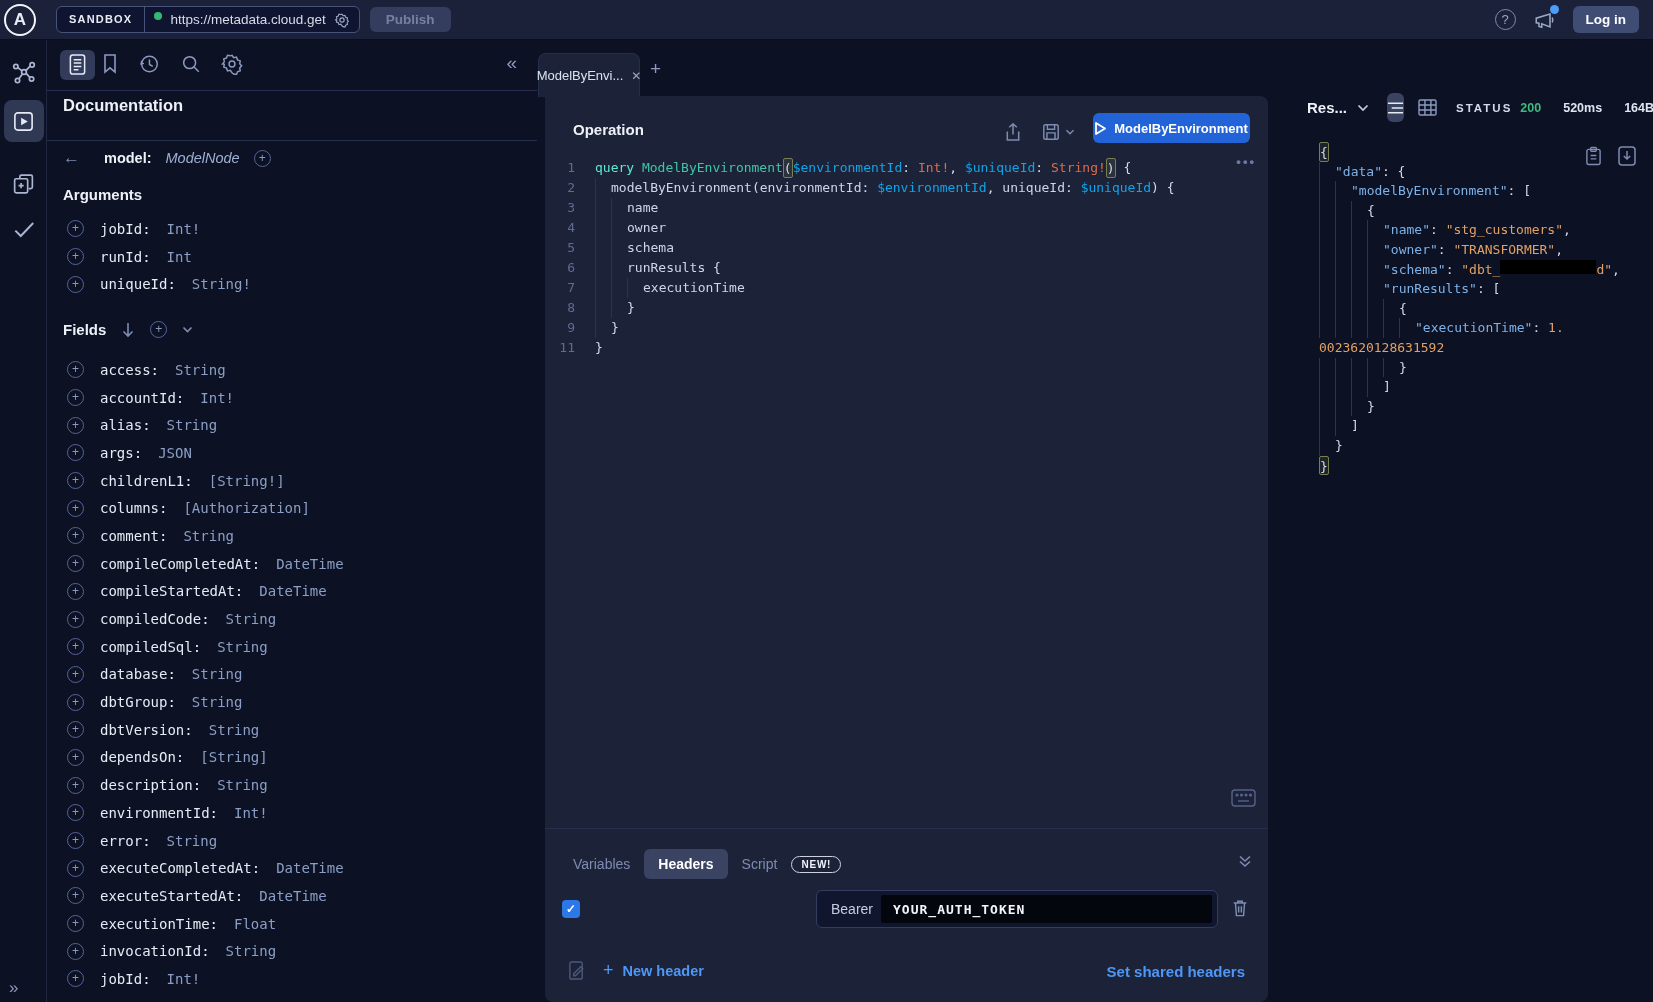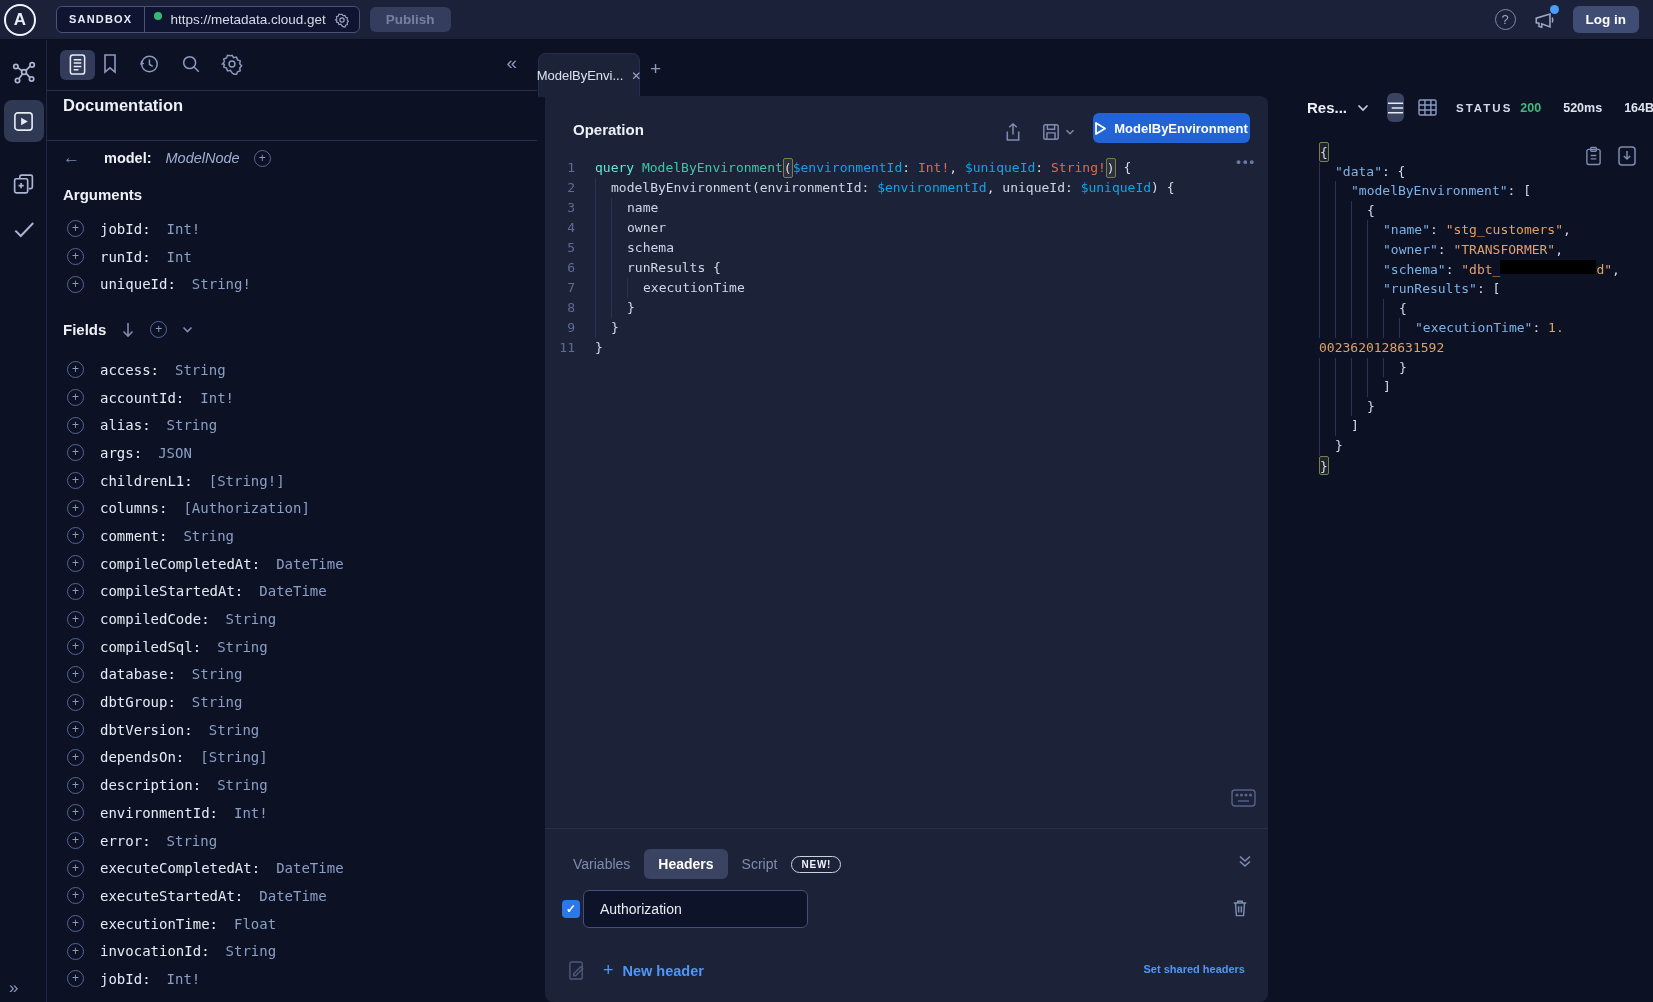--- a/index.html
+++ b/index.html
@@ -104,21 +104,21 @@
                border:1px solid #333d61; border-radius:6px; display:flex; align-items:center; }
   #hdr-prefix { color:#c3cde0; font-size:14px; margin-left:14px; }
   #hdr-token { background:#04060d; border-radius:2px; margin-left:8px; margin-right:5px; flex:1; height:28px;
                display:flex; align-items:center; padding:0 12px; color:#f2f5fa; font-size:13px; font-weight:bold;
                letter-spacing:1px; font-family:"DejaVu Sans Mono",monospace; }
   #hdr-trash { position:absolute; left:686px; top:802px; }
   #nh-edit { position:absolute; left:23px; top:864px; }
   #nh-btn { position:absolute; left:58px; top:864px; display:flex; align-items:center; gap:9px;
             color:#4f97f6; font-size:14.5px; font-weight:bold; }
   #nh-btn .plus { font-size:18px; font-weight:normal; }
-  #shared-btn { position:absolute; right:23px; top:867px; color:#4f97f6; font-size:11px; font-weight:bold; }
+  #shared-btn { position:absolute; right:23px; top:867px; color:#4f97f6; font-size:15px; font-weight:bold; }
 
   
   #resp { position:absolute; left:1280px; top:24px; width:373px; height:684px; }
   #resp-head { position:absolute; left:0; top:67px; width:373px; height:33px; display:flex; align-items:center; padding-left:27px; }
   #resp-title { font-size:15px; font-weight:bold; color:#eef1f8; }
   #resp-head .chev { margin-left:10px; }
   #fmt-pill { margin-left:18px; width:31px; height:29px; background:#3a4462; border-radius:6px;
               display:flex; align-items:center; justify-content:center; }
   #tbl-icon { margin-left:14px; }
   #status-lbl { margin-left:19px; font-size:11.5px; letter-spacing:2px; color:#d4dbe8; font-weight:bold; }
@@ -522,21 +522,24 @@
       <span class="btab">Script</span>
       <span id="new-badge">NEW!</span>
     </div>
     <span id="bchevrons">
       <svg width="14" height="14" viewBox="0 0 14 14" fill="none" stroke="#7d8cb0" stroke-width="1.6">
           <path d="M2 2.5l5 4.5 5-4.5M2 7.5l5 4.5 5-4.5"></path>
         </svg>
     </span>
 
     <div id="hdr-check">✓</div>
-    <input id="hdr-name" readonly="" value="Authorization" style="">
+    <div id="hdr-value">
+      <span id="hdr-prefix">Bearer</span>
+      <span id="hdr-token">YOUR_AUTH_TOKEN</span>
+    </div>
     <span id="hdr-trash">
       <svg width="18" height="20" viewBox="0 0 20 22" fill="none" stroke="#7d8cb0" stroke-width="1.6">
           <path d="M3 5.5h14M7.5 5.5v-2h5v2M5 5.5l1 14h8l1-14"></path>
           <path d="M8.5 9v7M11.5 9v7"></path>
         </svg>
     </span>
 
     <span id="nh-edit">
       <svg width="19" height="21" viewBox="0 0 20 22" fill="none" stroke="#4d5878" stroke-width="1.5">
           <rect x="2" y="2" width="13" height="18" rx="2"></rect>

